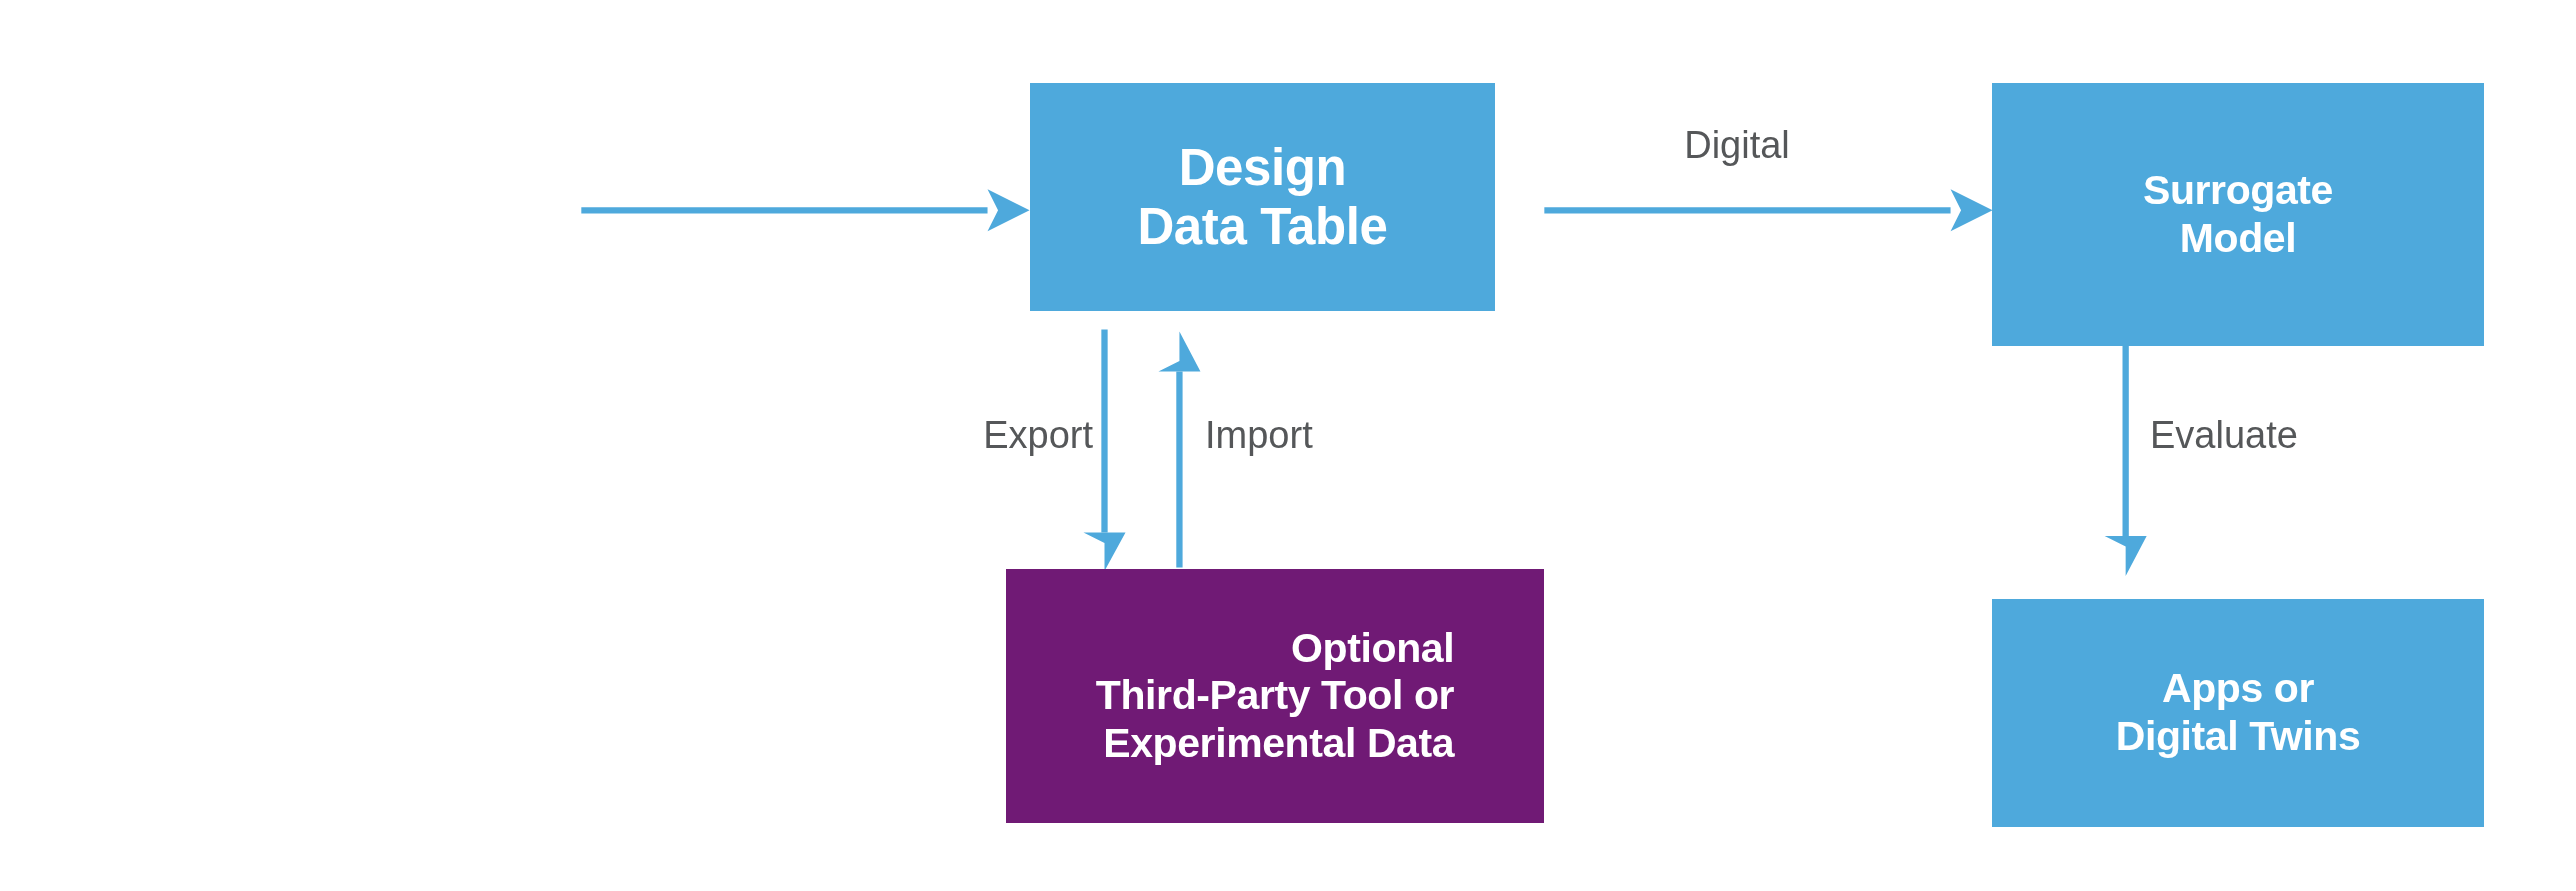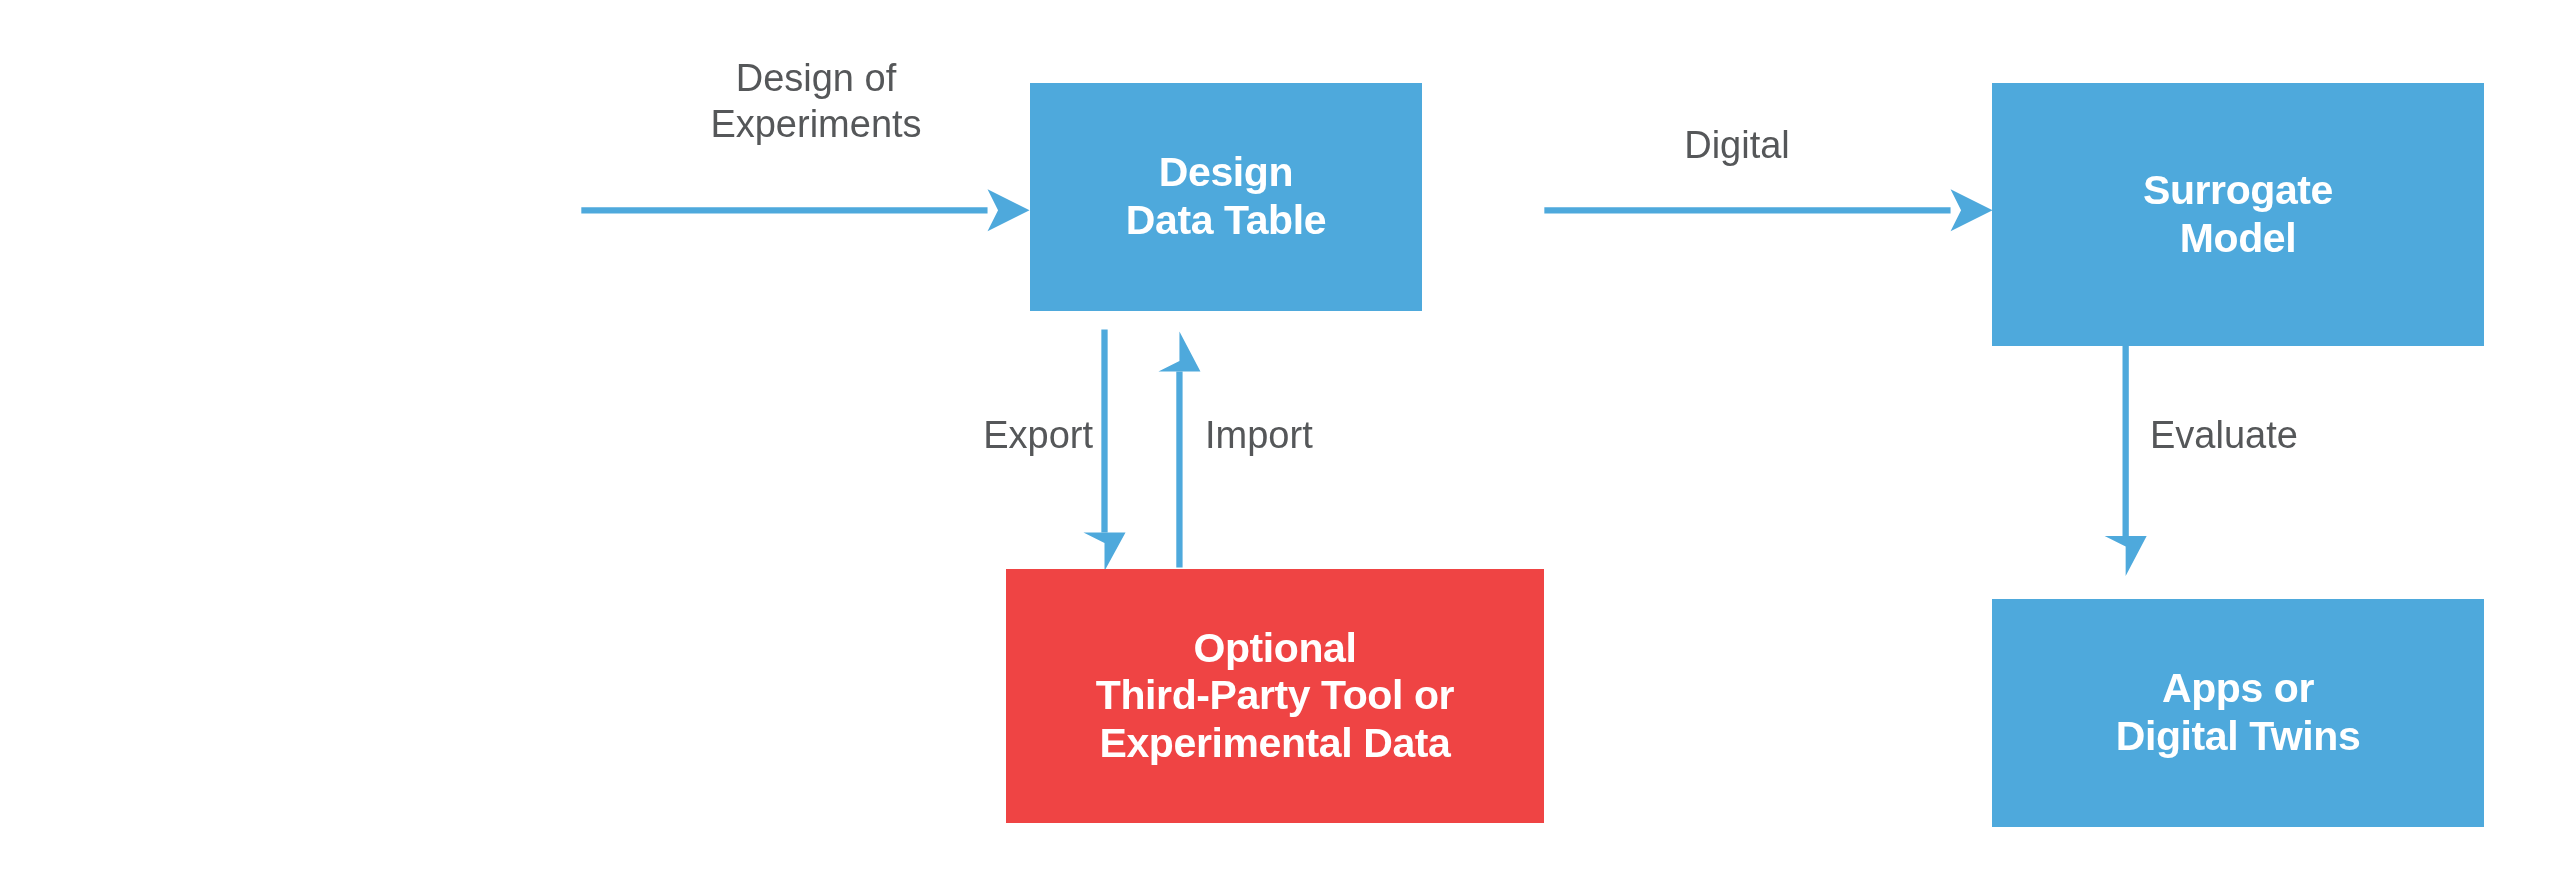--- a/index.html
+++ b/index.html
@@ -24,21 +24,21 @@
     justify-content: center;
     text-align: center;
     color: #ffffff;
     font-weight: bold;
     line-height: 1.16;
     letter-spacing: -0.4px;
     box-sizing: border-box;
     padding: 0 8.4px;
   }
   .node.light { background: #4ea9dc; }
-  .node.dark  { background: #ef4444; }
+  .node.dark  { background: #701a75; text-align: right; }
 
   .node-label { white-space: pre-line; display: block; }
 
   .edge-label {
     position: absolute;
     color: #555759;
     font-weight: normal;
     text-align: center;
     line-height: 1.2;
     white-space: pre-line;
@@ -79,43 +79,41 @@
       <polygon points="1654,530 1714,530 1684,473 1684,515" fill="#4ea9dc"></polygon>
     </g>
 
     <g>
       <line x1="3035" y1="470" x2="3035" y2="765" stroke="#4ea9dc" stroke-width="9"></line>
       <polygon points="3005,765 3065,765 3035,822 3035,780" fill="#4ea9dc"></polygon>
     </g>
   </svg>
 
 
-  <div class="node light" style="left:1030px; top:83px; width:392px; height:228px; font-size:41px;align-items:center;">
+  <div class="node light" style="left:1030px; top:83px; width:465px; height:228px; font-size:51px;align-items:center;">
     <span class="node-label">Design
 Data Table</span>
   </div>
 
   <div class="node light" style="left:1992px; top:83px; width:492px; height:263px; font-size:41px;">
     <span class="node-label">Surrogate
 Model</span>
   </div>
 
   <div class="node dark" style="left:1006px; top:569px; width:538px; height:254px; font-size:41px;">
     <span class="node-label">Optional
 Third-Party Tool or
 Experimental Data</span>
   </div>
 
   <div class="node light" style="left:1992px; top:581px; width:492px; height:228px; font-size:41px;margin-top:18px;">
     <span class="node-label">Apps or
 Digital Twins</span>
   </div>
 
-  <div class="edge-label" style="left:655px; top:56px; width:322px; font-size:38px;">Design of
-Experiments</div>
 
   <div class="edge-label" style="left:1576px; top:123px; width:322px; font-size:38px;">Digital</div>
 
   <div class="edge-label" style="left:932px; top:413px; width:161px; font-size:38px; text-align:right;">Export</div>
 
   <div class="edge-label" style="left:1205px; top:413px; width:161px; font-size:38px; text-align:left;">Import</div>
 
   <div class="edge-label" style="left:2150px; top:413px; width:231px; font-size:38px; text-align:left;">Evaluate</div>
 
 </div>

